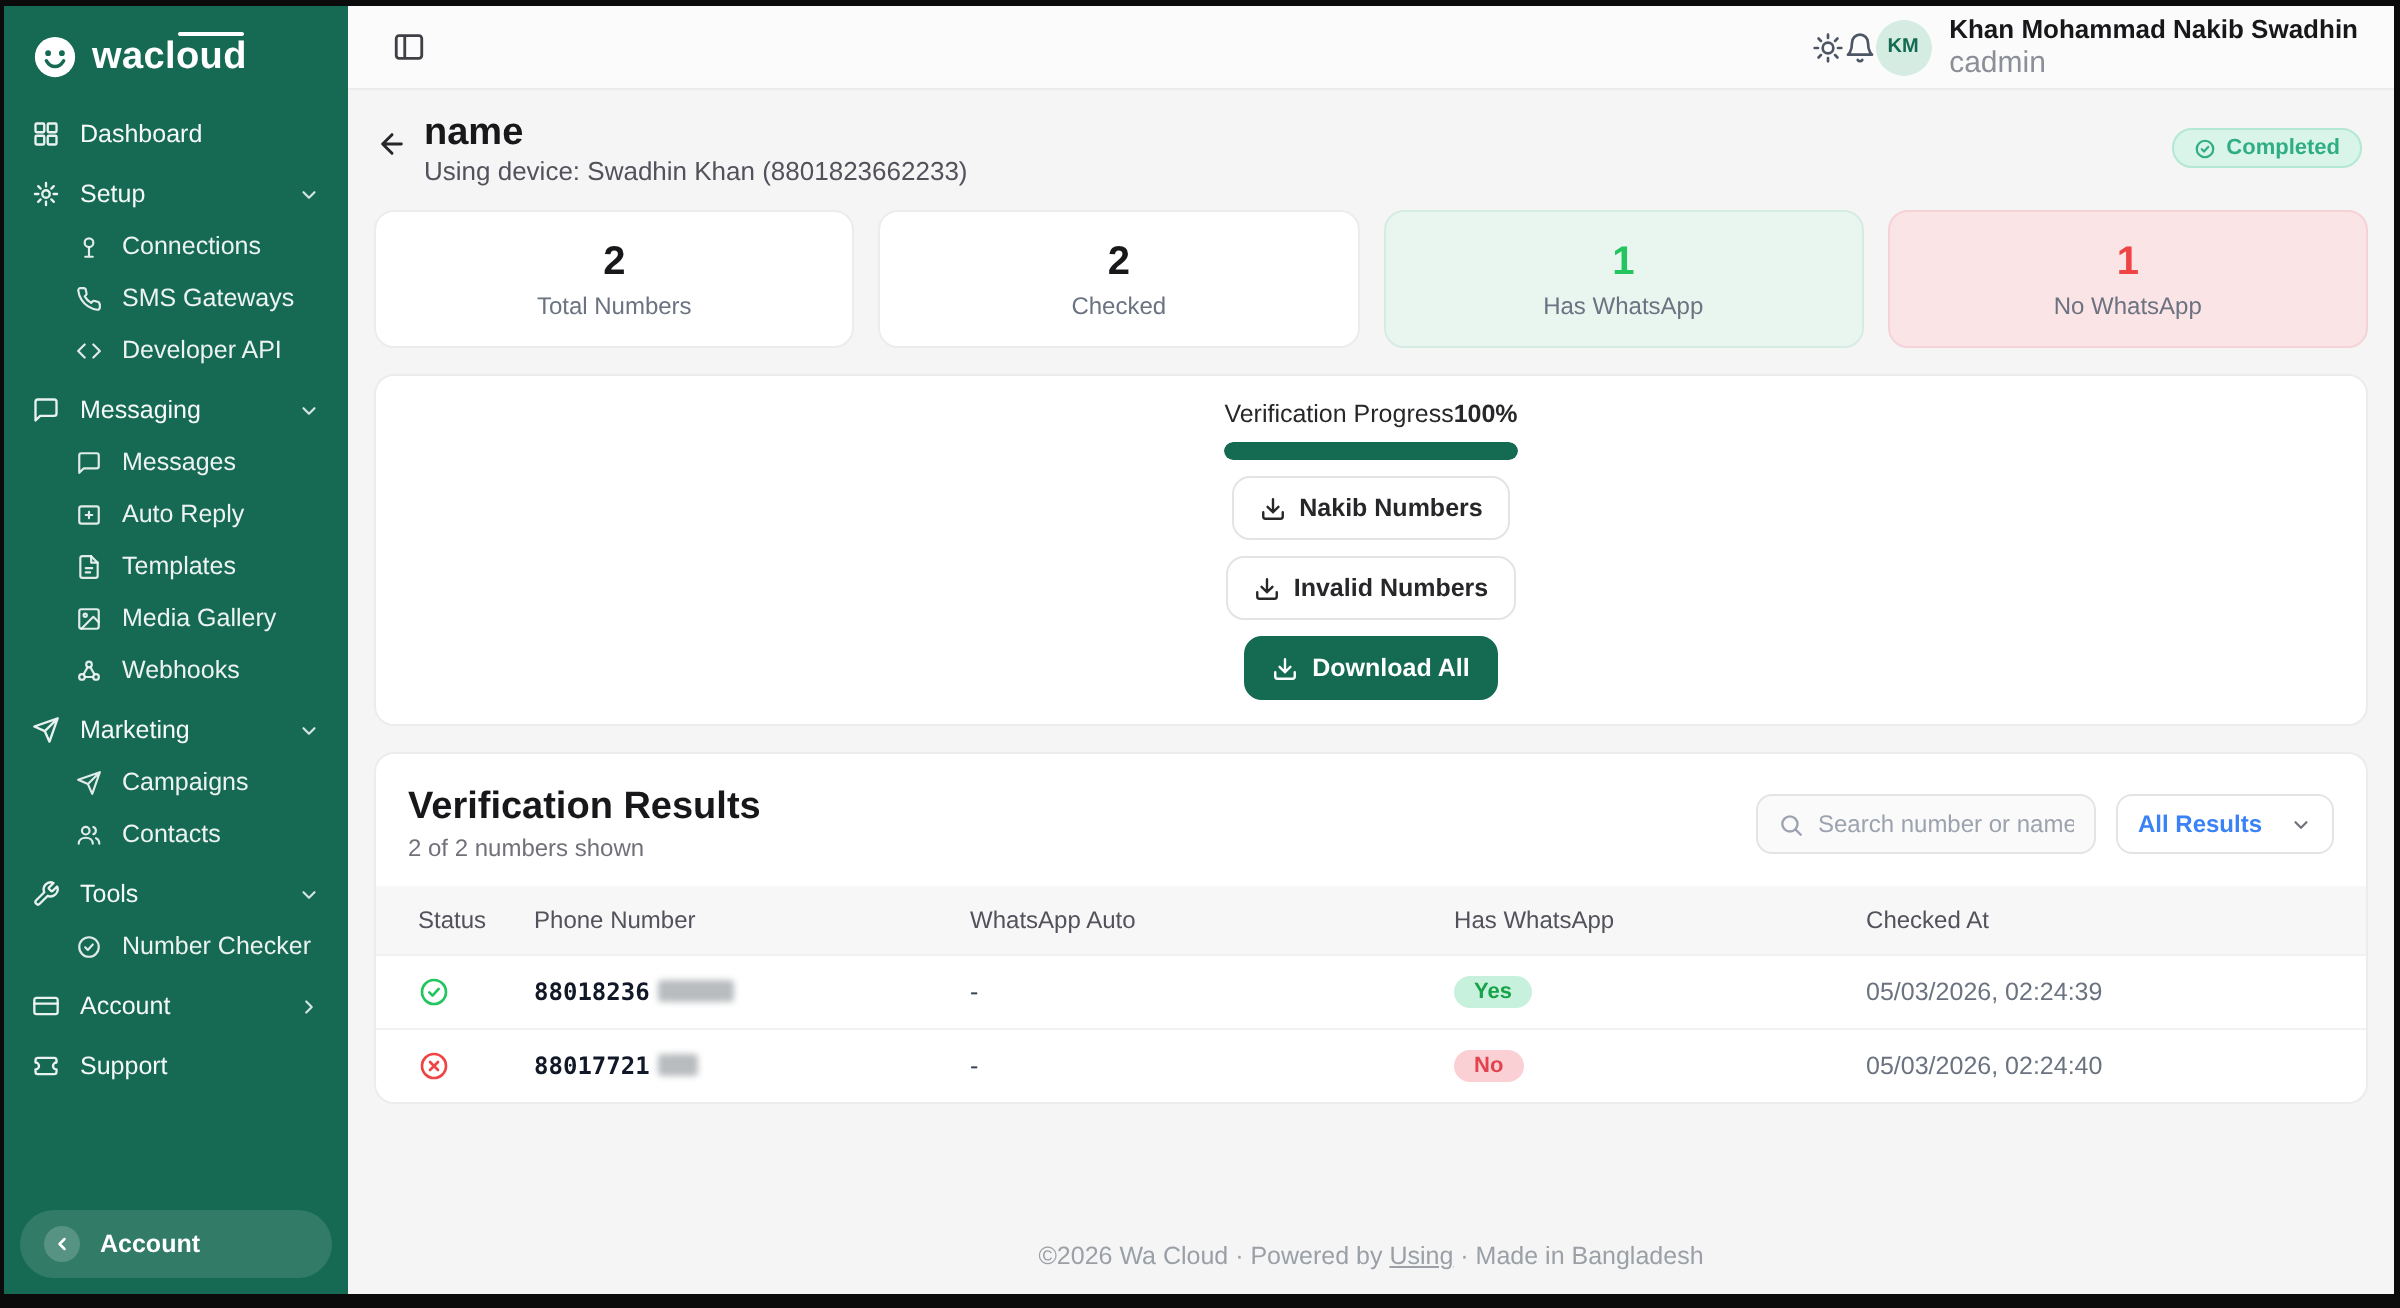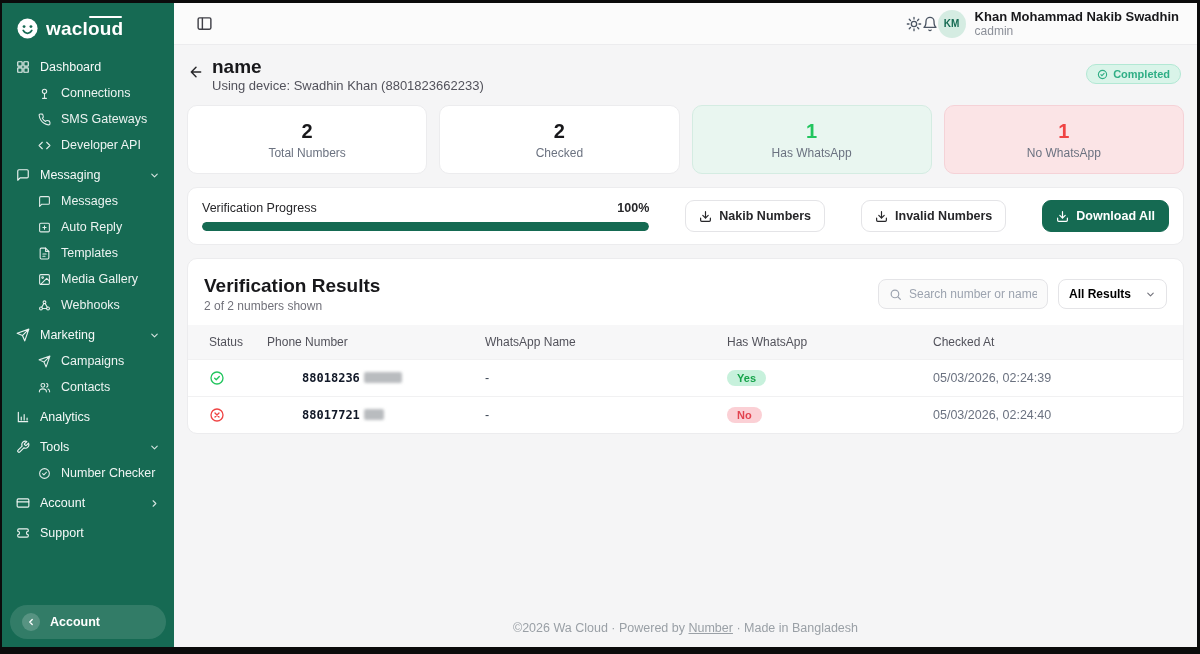--- a/index.html
+++ b/index.html
@@ -27,73 +27,73 @@
 
   
   .main { flex:1; display:flex; flex-direction:column; min-width:0; }
   .topbar { height:42px; background:#fbfbfb; border-bottom:1px solid #ececee; display:flex; align-items:center; padding:0 18px 0 22px; flex-shrink:0; }
   .topbar .ic { width:17px; height:17px; color:#3f3f46; }
   .top-actions { margin-left:auto; display:flex; align-items:center; }
   .icon-btn { background:none; border:none; cursor:pointer; display:flex; color:#4b5563; padding:0; }
   .user-chip { display:flex; align-items:center; gap:9px; cursor:pointer; }
   .avatar { width:28px; height:28px; border-radius:50%; background:#d5ece2; color:#156a52; font-size:10px; font-weight:bold; display:flex; align-items:center; justify-content:center; }
   .user-name { font-size:13px; font-weight:bold; color:#18181b; line-height:1.2; }
-  .user-role { font-size:12px; color:#8b8f98; }
+  .user-role { font-size:15px; color:#8b8f98; }
 
   .page-head { display:flex; align-items:flex-start; padding:11px 16px 12px 14px; }
   .back-btn { background:none; border:none; cursor:pointer; color:#27272a; margin:8px 8px 0 0; display:flex; }
   .back-btn .ic { width:16px; height:16px; }
   .page-title { font-size:19px; font-weight:bold; color:#18181b; }
   .page-sub { font-size:13px; color:#52525b; margin-top:0; }
   .badge-completed { margin-left:auto; margin-top:8px; display:flex; align-items:center; gap:5px; background:#d9f4e9; border:1px solid #b2e8d4; color:#2fae85; font-size:11px; font-weight:bold; padding:3px 10px; border-radius:12px; }
   .badge-completed .ic { width:11px; height:11px; }
 
   .scroll { flex:1; display:flex; flex-direction:column; overflow:hidden; padding:0 13px; }
 
   .stats { display:grid; grid-template-columns:repeat(4,1fr); gap:12px; }
   .stat-card { background:#fff; border:1px solid #ececee; border-radius:10px; padding:14px 10px 13px; text-align:center; }
   .stat-value { font-size:20px; font-weight:bold; color:#18181b; }
   .stat-label { font-size:12px; color:#6b7280; margin-top:3px; }
   .stat-card.success { background:#e9f6f0; border-color:#d4ece2; }
   .stat-card.success .stat-value { color:#22c55e; }
   .stat-card.danger { background:#fbe4e6; border-color:#f5d2d7; }
   .stat-card.danger .stat-value { color:#ef4444; }
 
-  .progress-card { margin-top:13px; background:#fff; border:1px solid #ececee; border-radius:10px; padding:12px 14px; display:flex; align-items:center; gap:36px; }
+  .progress-card { margin-top:13px; background:#fff; border:1px solid #ececee; border-radius:10px; padding:12px 14px; display:flex; align-items:center; gap:8px;flex-direction:column; }
   .progress-left { flex:1; min-width:0; }
   .progress-row { display:flex; justify-content:space-between; font-size:12.5px; margin-bottom:7px; }
   .progress-label { color:#27272a; font-weight:500; }
   .progress-pct { color:#27272a; font-weight:bold; }
   .progress-track { height:9px; background:#e8e8ea; border-radius:6px; overflow:hidden; }
   .progress-fill { height:100%; background:#156a52; border-radius:6px; }
   .btn { display:flex; align-items:center; gap:7px; font-size:12.5px; font-weight:bold; font-family:"Liberation Sans",sans-serif; border-radius:9px; padding:8px 13px; cursor:pointer; white-space:nowrap; }
   .btn .ic { width:13px; height:13px; }
   .btn-outline { background:#fff; border:1px solid #e4e4e7; color:#27272a; }
   .btn-primary { background:#156a52; border:1px solid #156a52; color:#fff; }
 
   .results-card { margin-top:13px; background:#fff; border:1px solid #ececee; border-radius:10px; }
   .results-head { display:flex; align-items:center; padding:16px 16px 12px; }
   .results-title { font-size:19px; font-weight:bold; color:#18181b; }
   .results-sub { font-size:12px; color:#71717a; margin-top:2px; }
   .results-tools { margin-left:auto; display:flex; align-items:center; gap:10px; }
   .search-box { display:flex; align-items:center; gap:7px; width:170px; height:30px; background:#fafafa; border:1px solid #e4e4e7; border-radius:8px; padding:0 10px; }
   .search-box .ic { width:13px; height:13px; color:#9ca3af; flex-shrink:0; }
   .search-box input { border:none; outline:none; background:transparent; font-size:12px; color:#374151; width:100%; font-family:"Liberation Sans",sans-serif; }
   .search-box input::placeholder { color:#9ca3af; }
-  .select-box { display:flex; align-items:center; gap:14px; height:30px; background:#fff; border:1px solid #e4e4e7; border-radius:8px; padding:0 10px; font-size:12px; font-weight:bold; color:#000000; cursor:pointer; }
+  .select-box { display:flex; align-items:center; gap:14px; height:30px; background:#fff; border:1px solid #e4e4e7; border-radius:8px; padding:0 10px; font-size:12px; font-weight:bold; color:#3b82f6; cursor:pointer; }
   .select-box .ic { width:11px; height:11px; color:#71717a; }
 
   table { width:100%; border-collapse:collapse; }
   thead th { background:#f7f7f8; font-size:12px; font-weight:500; color:#52525b; text-align:left; padding:10px 12px; }
   thead th:first-child { padding-left:21px; }
   tbody td { padding:10px 12px; border-top:1px solid #f1f1f2; font-size:12.5px; color:#374151; }
   tbody td:first-child { padding-left:21px; }
   .status-ic { width:16px; height:16px; display:block; }
   .ok { color:#22c55e; } .bad { color:#ef4444; }
-  .phone { font-family:"DejaVu Sans Mono", monospace; font-size:12px; font-weight:bold; color:#111827;margin-left:35px; }
+  .phone { font-family:"DejaVu Sans Mono", monospace; font-size:12px; font-weight:bold; color:#111827; }
   .redact { display:inline-block; height:11px; background:#b9bcbf; border-radius:2px; filter:blur(1.6px); vertical-align:-1px; margin-left:4px; }
   .redact-lg { width:38px; } .redact-sm { width:20px; }
   .pill { display:inline-block; font-size:11px; font-weight:bold; padding:2px 10px; border-radius:10px; }
   .pill-yes { background:#c7f1dc; color:#16a34a; }
   .pill-no { background:#fbd0d5; color:#e2434f; }
   .checked-at { color:#6b7280; }
 
   .footer { margin-top:auto; text-align:center; padding:14px 0 12px; font-size:12.5px; color:#9aa0a6; }
   .footer a { color:#9aa0a6; }
 </style>
@@ -116,20 +116,30 @@
     <nav class="nav">
       <div class="nav-item parent">
         <svg class="ic" viewBox="0 0 24 24" fill="none" stroke="currentColor" stroke-width="2" stroke-linecap="round" stroke-linejoin="round">
             <rect x="3" y="3" width="7.5" height="7.5" rx="1"></rect>
             <rect x="13.5" y="3" width="7.5" height="7.5" rx="1"></rect>
             <rect x="3" y="13.5" width="7.5" height="7.5" rx="1"></rect>
             <rect x="13.5" y="13.5" width="7.5" height="7.5" rx="1"></rect>
           </svg>
         <span>Dashboard</span>
       </div>
+      <div class="nav-item parent">
+        <svg class="ic" viewBox="0 0 24 24" fill="none" stroke="currentColor" stroke-width="2" stroke-linecap="round">
+            <circle cx="12" cy="12" r="3.2"></circle>
+            <path d="M12 2.5v3M12 18.5v3M2.5 12h3M18.5 12h3M5.3 5.3l2.1 2.1M16.6 16.6l2.1 2.1M18.7 5.3l-2.1 2.1M7.4 16.6l-2.1 2.1"></path>
+          </svg>
+        <span>Setup</span>
+        <svg class="chev" viewBox="0 0 24 24" fill="none" stroke="currentColor" stroke-width="2.4" stroke-linecap="round" stroke-linejoin="round">
+            <path d="M6 9l6 6 6-6"></path>
+          </svg>
+      </div>
       <div class="nav-item sub">
         <svg class="ic" viewBox="0 0 24 24" fill="none" stroke="currentColor" stroke-width="2" stroke-linecap="round">
             <circle cx="12" cy="8" r="4"></circle>
             <path d="M12 12v9M8.5 21h7"></path>
           </svg>
         <span>Connections</span>
       </div>
       <div class="nav-item sub">
         <svg class="ic" viewBox="0 0 24 24" fill="none" stroke="currentColor" stroke-width="2" stroke-linecap="round" stroke-linejoin="round">
             <path d="M22 16.9v3a2 2 0 0 1-2.2 2 19.8 19.8 0 0 1-8.6-3.1 19.5 19.5 0 0 1-6-6A19.8 19.8 0 0 1 2.1 4.2 2 2 0 0 1 4.1 2h3a2 2 0 0 1 2 1.7c.1.9.3 1.8.6 2.6a2 2 0 0 1-.5 2.1L8 9.6a16 16 0 0 0 6 6l1.2-1.2a2 2 0 0 1 2.1-.5c.8.3 1.7.5 2.6.6a2 2 0 0 1 1.7 2z"></path>
@@ -202,27 +212,20 @@
             <path d="M22 2L11 13M22 2l-7 20-4-9-9-4z"></path>
           </svg>
         <span>Campaigns</span>
       </div>
       <div class="nav-item sub">
         <svg class="ic" viewBox="0 0 24 24" fill="none" stroke="currentColor" stroke-width="2" stroke-linecap="round" stroke-linejoin="round">
             <circle cx="9" cy="8" r="3.5"></circle>
             <path d="M2.5 20c0-3.3 2.9-5.5 6.5-5.5s6.5 2.2 6.5 5.5M16 4.7a3.5 3.5 0 0 1 0 6.6M18.5 14.9c2 .8 3 2.4 3 5.1"></path>
           </svg>
         <span>Contacts</span>
-      </div>
-      <div class="nav-item parent">
-        <svg class="ic" viewBox="0 0 24 24" fill="none" stroke="currentColor" stroke-width="2" stroke-linecap="round" stroke-linejoin="round">
-            <path d="M4 4v16h16"></path>
-            <path d="M9 17v-5M14 17V8M19 17v-3"></path>
-          </svg>
-        <span>Analytics</span>
       </div>
       <div class="nav-item parent">
         <svg class="ic" viewBox="0 0 24 24" fill="none" stroke="currentColor" stroke-width="2" stroke-linecap="round" stroke-linejoin="round">
             <path d="M14.7 6.3a1 1 0 0 0 0 1.4l1.6 1.6a1 1 0 0 0 1.4 0l3.77-3.77a6 6 0 0 1-7.94 7.94l-6.91 6.91a2.12 2.12 0 0 1-3-3l6.91-6.91a6 6 0 0 1 7.94-7.94l-3.76 3.76z"></path>
           </svg>
         <span>Tools</span>
         <svg class="chev" viewBox="0 0 24 24" fill="none" stroke="currentColor" stroke-width="2.4" stroke-linecap="round" stroke-linejoin="round">
             <path d="M6 9l6 6 6-6"></path>
           </svg>
       </div>
@@ -383,21 +386,21 @@
                   <path d="M6 9l6 6 6-6"></path>
                 </svg>
             </div>
           </div>
         </div>
         <table>
           <thead>
             <tr>
               <th style="width:58px">Status</th>
               <th style="width:218px">Phone Number</th>
-              <th style="width:242px">WhatsApp Name</th>
+              <th style="width:242px">WhatsApp Auto</th>
               <th style="width:206px">Has WhatsApp</th>
               <th>Checked At</th>
             </tr>
           </thead>
           <tbody>
             <tr>
               <td>
                   <svg class="status-ic ok" viewBox="0 0 24 24" fill="none" stroke="currentColor" stroke-width="2" stroke-linecap="round" stroke-linejoin="round">
                     <circle cx="12" cy="12" r="9"></circle>
                     <path d="M8.5 12.3l2.4 2.4 4.6-5"></path>
@@ -418,18 +421,18 @@
               <td><span class="phone">88017721</span><span class="redact redact-sm"></span></td>
               <td>-</td>
               <td><span class="pill pill-no">No</span></td>
               <td class="checked-at">05/03/2026, 02:24:40</td>
             </tr>
           </tbody>
         </table>
       </div>
 
       <div class="footer">
-        <span>©2026 Wa Cloud · Powered by </span><a href="#">Number</a><span> · Made in Bangladesh</span>
+        <span>©2026 Wa Cloud · Powered by </span><a href="#">Using</a><span> · Made in Bangladesh</span>
       </div>
 
     </div>
   </div>
 </div>
 
 </body></html>

